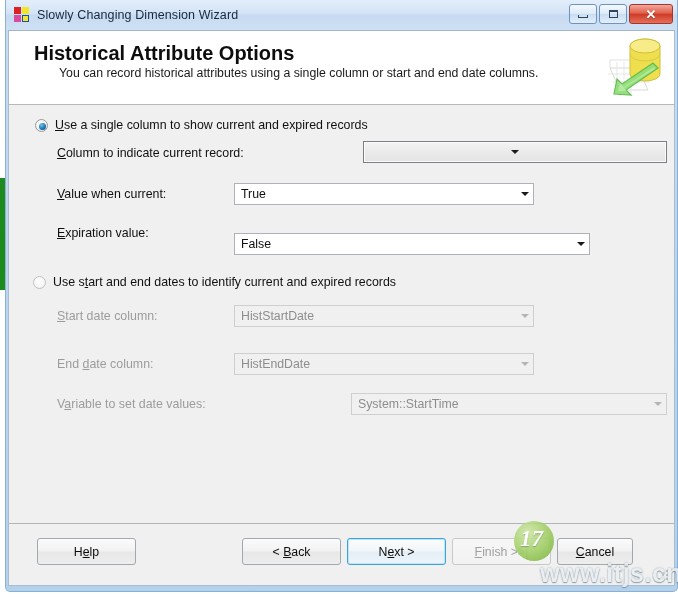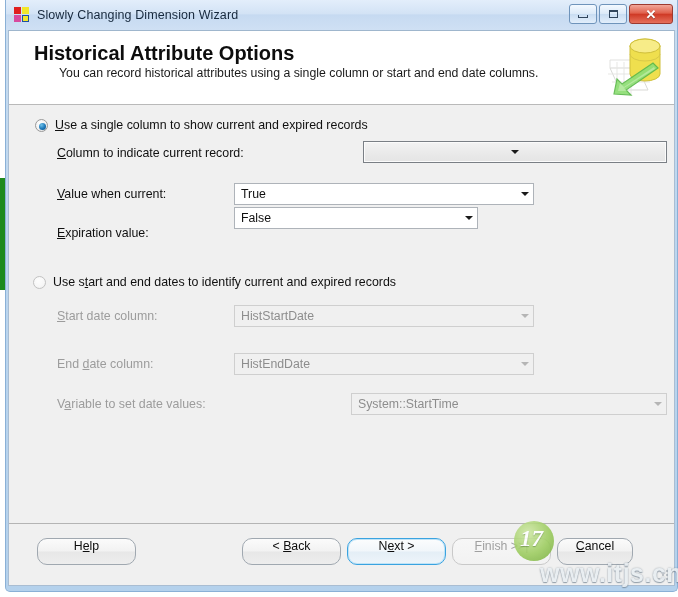--- a/index.html
+++ b/index.html
@@ -209,25 +209,25 @@
     position: absolute;
     left: 0; bottom: 0;
     width: 665px; height: 62px;
     background: #f0f0f0;
     border-top: 1px solid #b4b4b4;
   }
   .btn {
     position: absolute;
     height: 27px;
     border: 1px solid #a0a8b0;
-    border-radius: 10px;
+    border-radius: 3px;
     background: linear-gradient(to bottom, #fbfbfb 0%, #f2f2f2 48%, #e7e7e7 52%, #ededed 100%);
     font-size: 12.3px;
     color: #0d0d0d;
-    display: flex; justify-content: center;
+    display: flex; align-items: center; justify-content: center;
     cursor: default;
   }
   .btn.default {
     border: 1px solid #3aa3e0;
     box-shadow: 0 0 0 1px #bfe3f7 inset;
     background: linear-gradient(to bottom, #fcfdfe 0%, #f1f6fa 48%, #e4eef6 52%, #eef5fa 100%);
   }
   .btn.disabled { color: #a0a0a0; border-color: #c9c9c9;
     background: linear-gradient(to bottom, #f7f7f7 0%, #f2f2f2 100%); }
 
@@ -347,21 +347,21 @@
         <div class="combo" style="left:225px; top:78px; width:300px;">
           <span class="val">True</span>
           <span class="arrowbox">
               <i class="arrow-dn"></i>
             </span>
         </div>
 
         <div class="field-label" style="left:48px; top:121px;">
           <span></span><u class="acc">E</u><span>xpiration value:</span>
         </div>
-        <div class="combo" style="left:225px; top:102px; width:244px;">
+        <div class="combo" style="left:225px; top:128px; width:356px;">
           <span class="val">False</span>
           <span class="arrowbox">
               <i class="arrow-dn"></i>
             </span>
         </div>
 
         <div class="radio-row" style="left:24px; top:170px;">
           <span class="radio disabled"></span>
           <span class="radio-label">
             <span>Use s</span><u class="acc">t</u><span>art and end dates to identify current and expired records</span>

